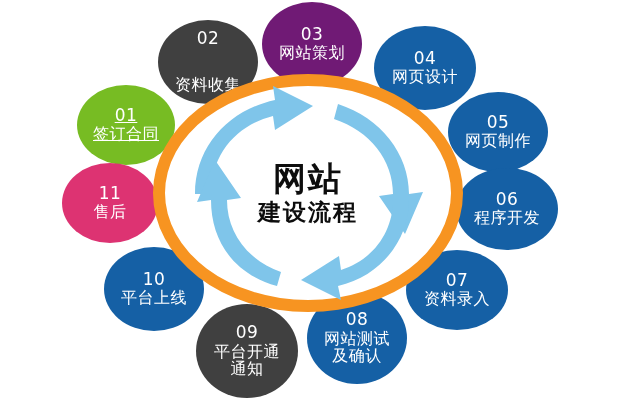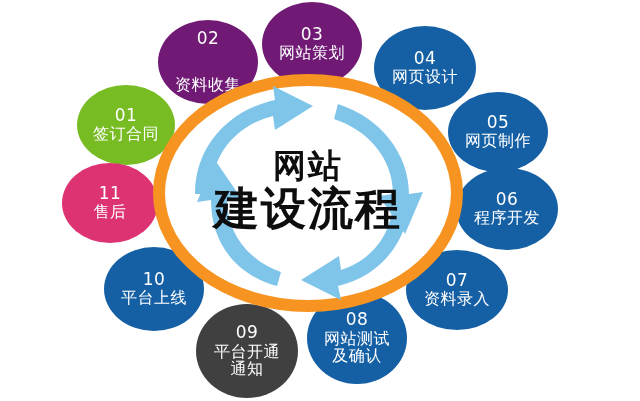--- a/index.html
+++ b/index.html
@@ -86,37 +86,36 @@
     color: #0d0d0d;
     font-weight: bold;
     text-align: right;
   }
   #center-title .line1 {
     font-size: 33px;
     letter-spacing: 2px;
     line-height: 1.18;
   }
   #center-title .line2 {
-    font-size: 45px;
+    font-size: 23px;
     letter-spacing: 2px;
     line-height: 1.18;
-    font-family: Liberation Mono, monospace;
   }
 </style>
 </head>
 <body>
 
 <div id="stage" style="background: rgb(255, 255, 255);">
 
   <div id="nodes-layer">
-      <div class="node" style="left: 77px; top: 85px; width: 98px; height: 80px; background: rgb(119, 188, 35); z-index: 4;">
+      <div class="node" style="left: 77px; top: 85px; width: 98px; height: 80px; background: rgb(119, 188, 35); z-index: 4; text-decoration: underline;">
         <div class="num">01</div>
         <div class="lbl">签订合同</div>
       </div>
-      <div class="node" style="left: 158px; top: 20px; width: 100px; height: 84px; background: #701a75; z-index: 2; gap: 28px;">
+      <div class="node" style="left: 158px; top: 20px; width: 100px; height: 84px; background: #404040; z-index: 2; gap: 28px;">
         <div class="num">02</div>
         <div class="lbl">资料收集</div>
       </div>
       <div class="node" style="left: 262px; top: 2px; width: 100px; height: 84px; background: #701a75; z-index: 2;">
         <div class="num">03</div>
         <div class="lbl">网站策划</div>
       </div>
       <div class="node" style="left: 374px; top: 26px; width: 102px; height: 84px; background: rgb(21, 96, 165); z-index: 2;">
         <div class="num">04</div>
         <div class="lbl">网页设计</div>

